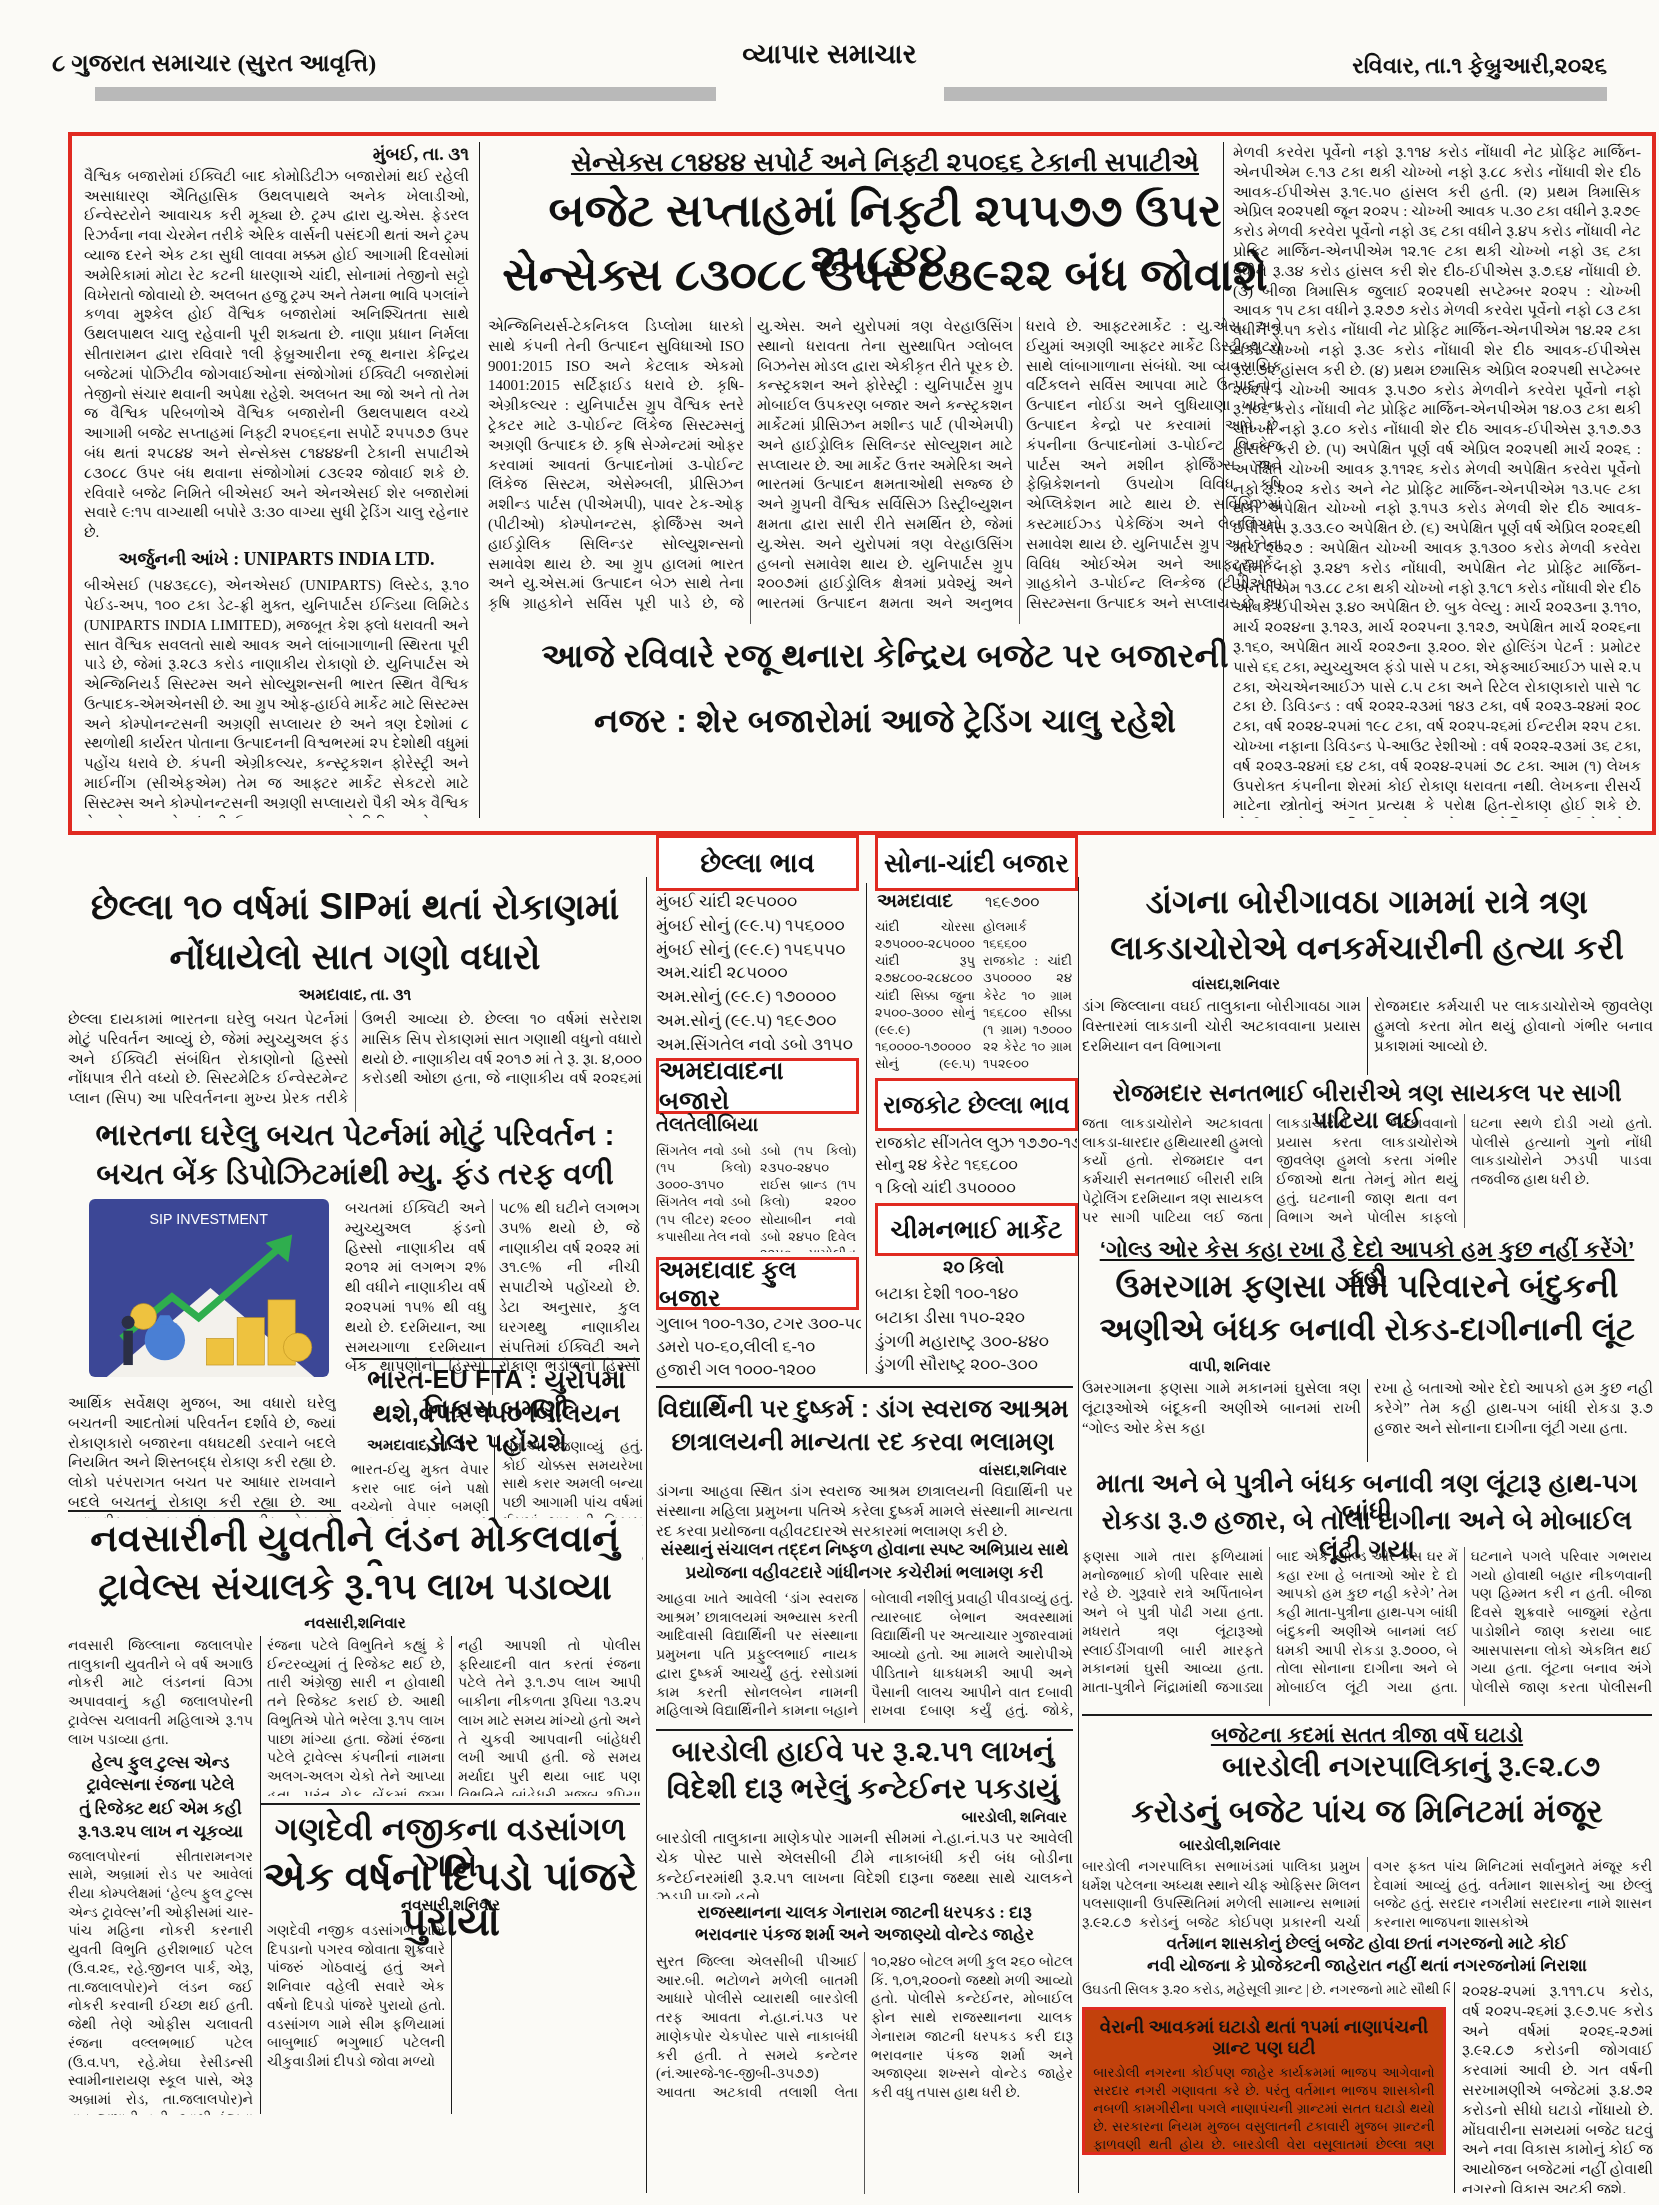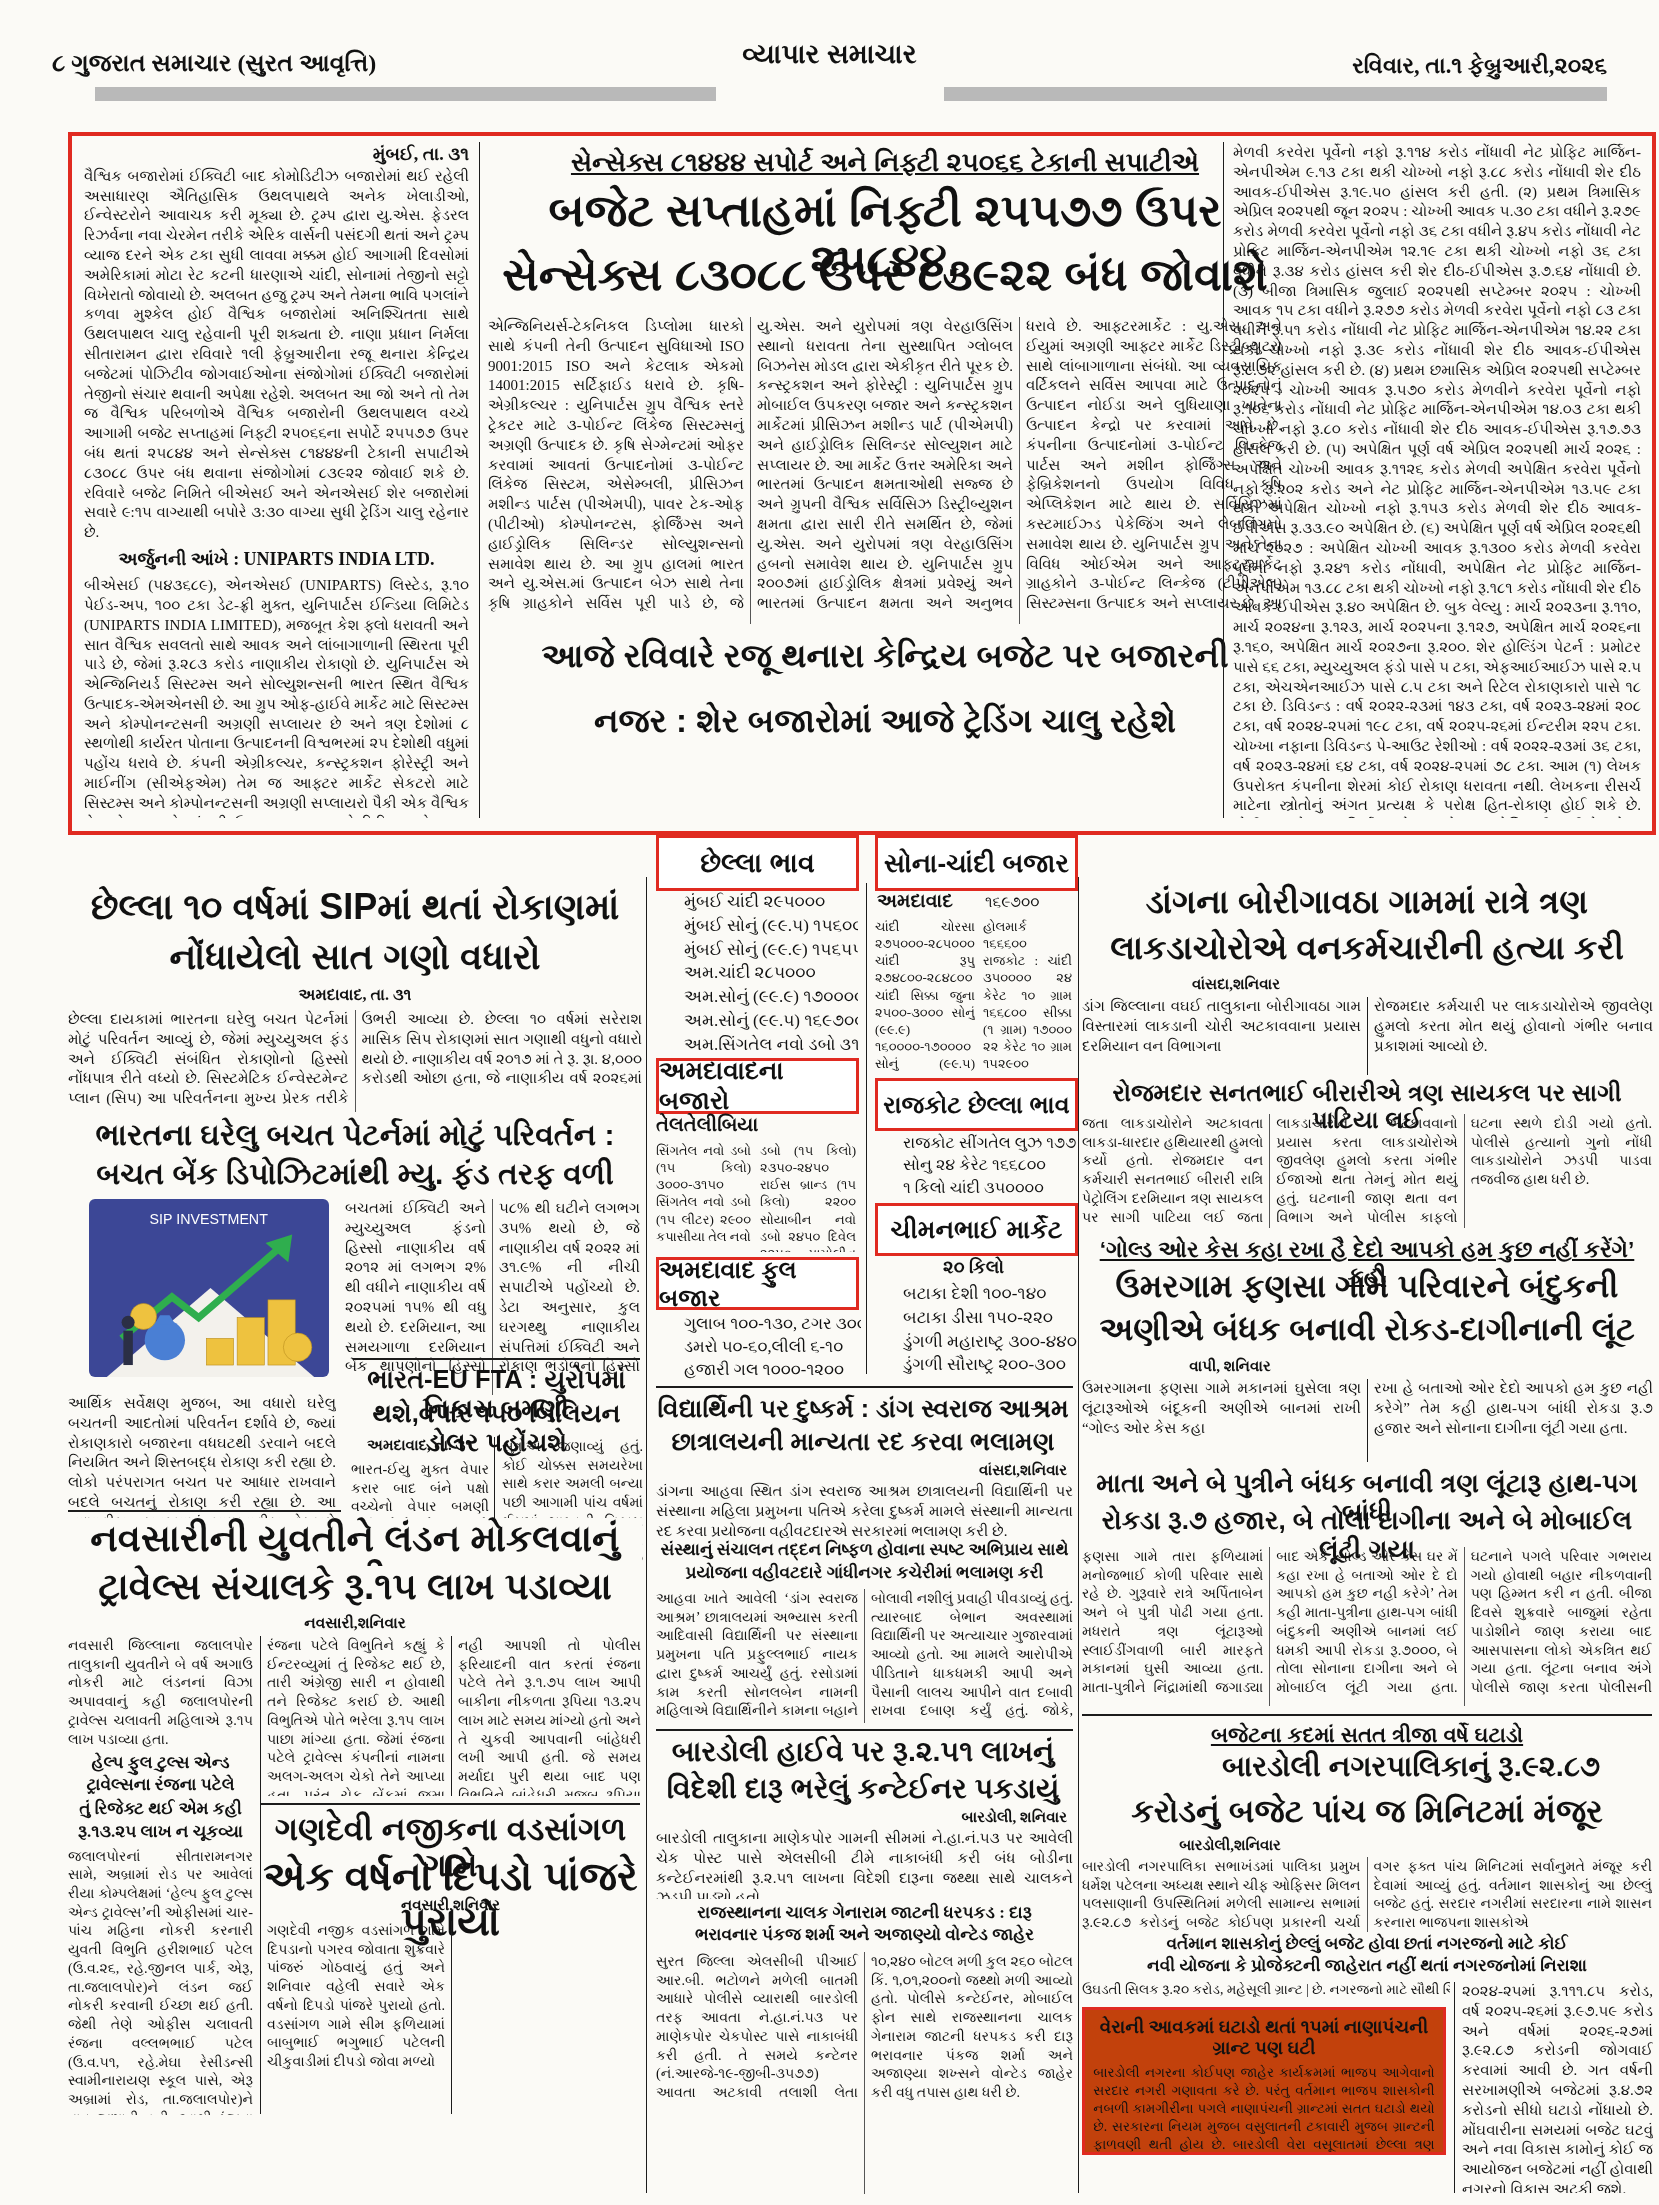--- a/index.html
+++ b/index.html
@@ -12,21 +12,21 @@
   .kick{font-family:"Liberation Sans","DejaVu Sans",sans-serif;font-weight:bold;text-decoration:underline;}
   .vr{background:#1c1c1c;width:1.2px;}
   .hr{background:#1c1c1c;height:1.8px;}
   .gray{background:#b9b9b9;}
   .redbox{border:4.1px solid #e02a20;}
   .tbox{border:3px solid #e02a20;display:flex;align-items:center;justify-content:center;
         font-family:"Liberation Sans","DejaVu Sans",sans-serif;font-weight:bold;background:#fff;}
   .bodytxt{line-height:1.32;overflow:hidden;}
   .cols2{column-count:2;column-gap:13px;column-rule:0.6px solid #555;}
   .cols3{column-count:3;column-gap:13px;column-rule:0.6px solid #555;}
-  .trow{line-height:1.4;white-space:nowrap;overflow:hidden;font-size:inherit;margin-left:28px;}
+  .trow{line-height:1.4;white-space:nowrap;overflow:hidden;font-size:inherit;}
   .dl{font-weight:bold;}
 </style>
 </head>
 <body>
 
 <div id="page">
 
   <div class="abs b" style="left:52px;top:50px;width:510px;font-size:24px;">૮ ગુજરાત સમાચાર (સુરત આવૃત્તિ)</div>
   <div class="abs hl c" style="left:714px;top:39px;width:231px;font-size:27px;">વ્યાપાર સમાચાર</div>
   <div class="abs r b" style="left:1239px;top:53px;width:368px;font-size:22.5px;">રવિવાર, તા.૧ ફેબ્રુઆરી,૨૦૨૬</div>

